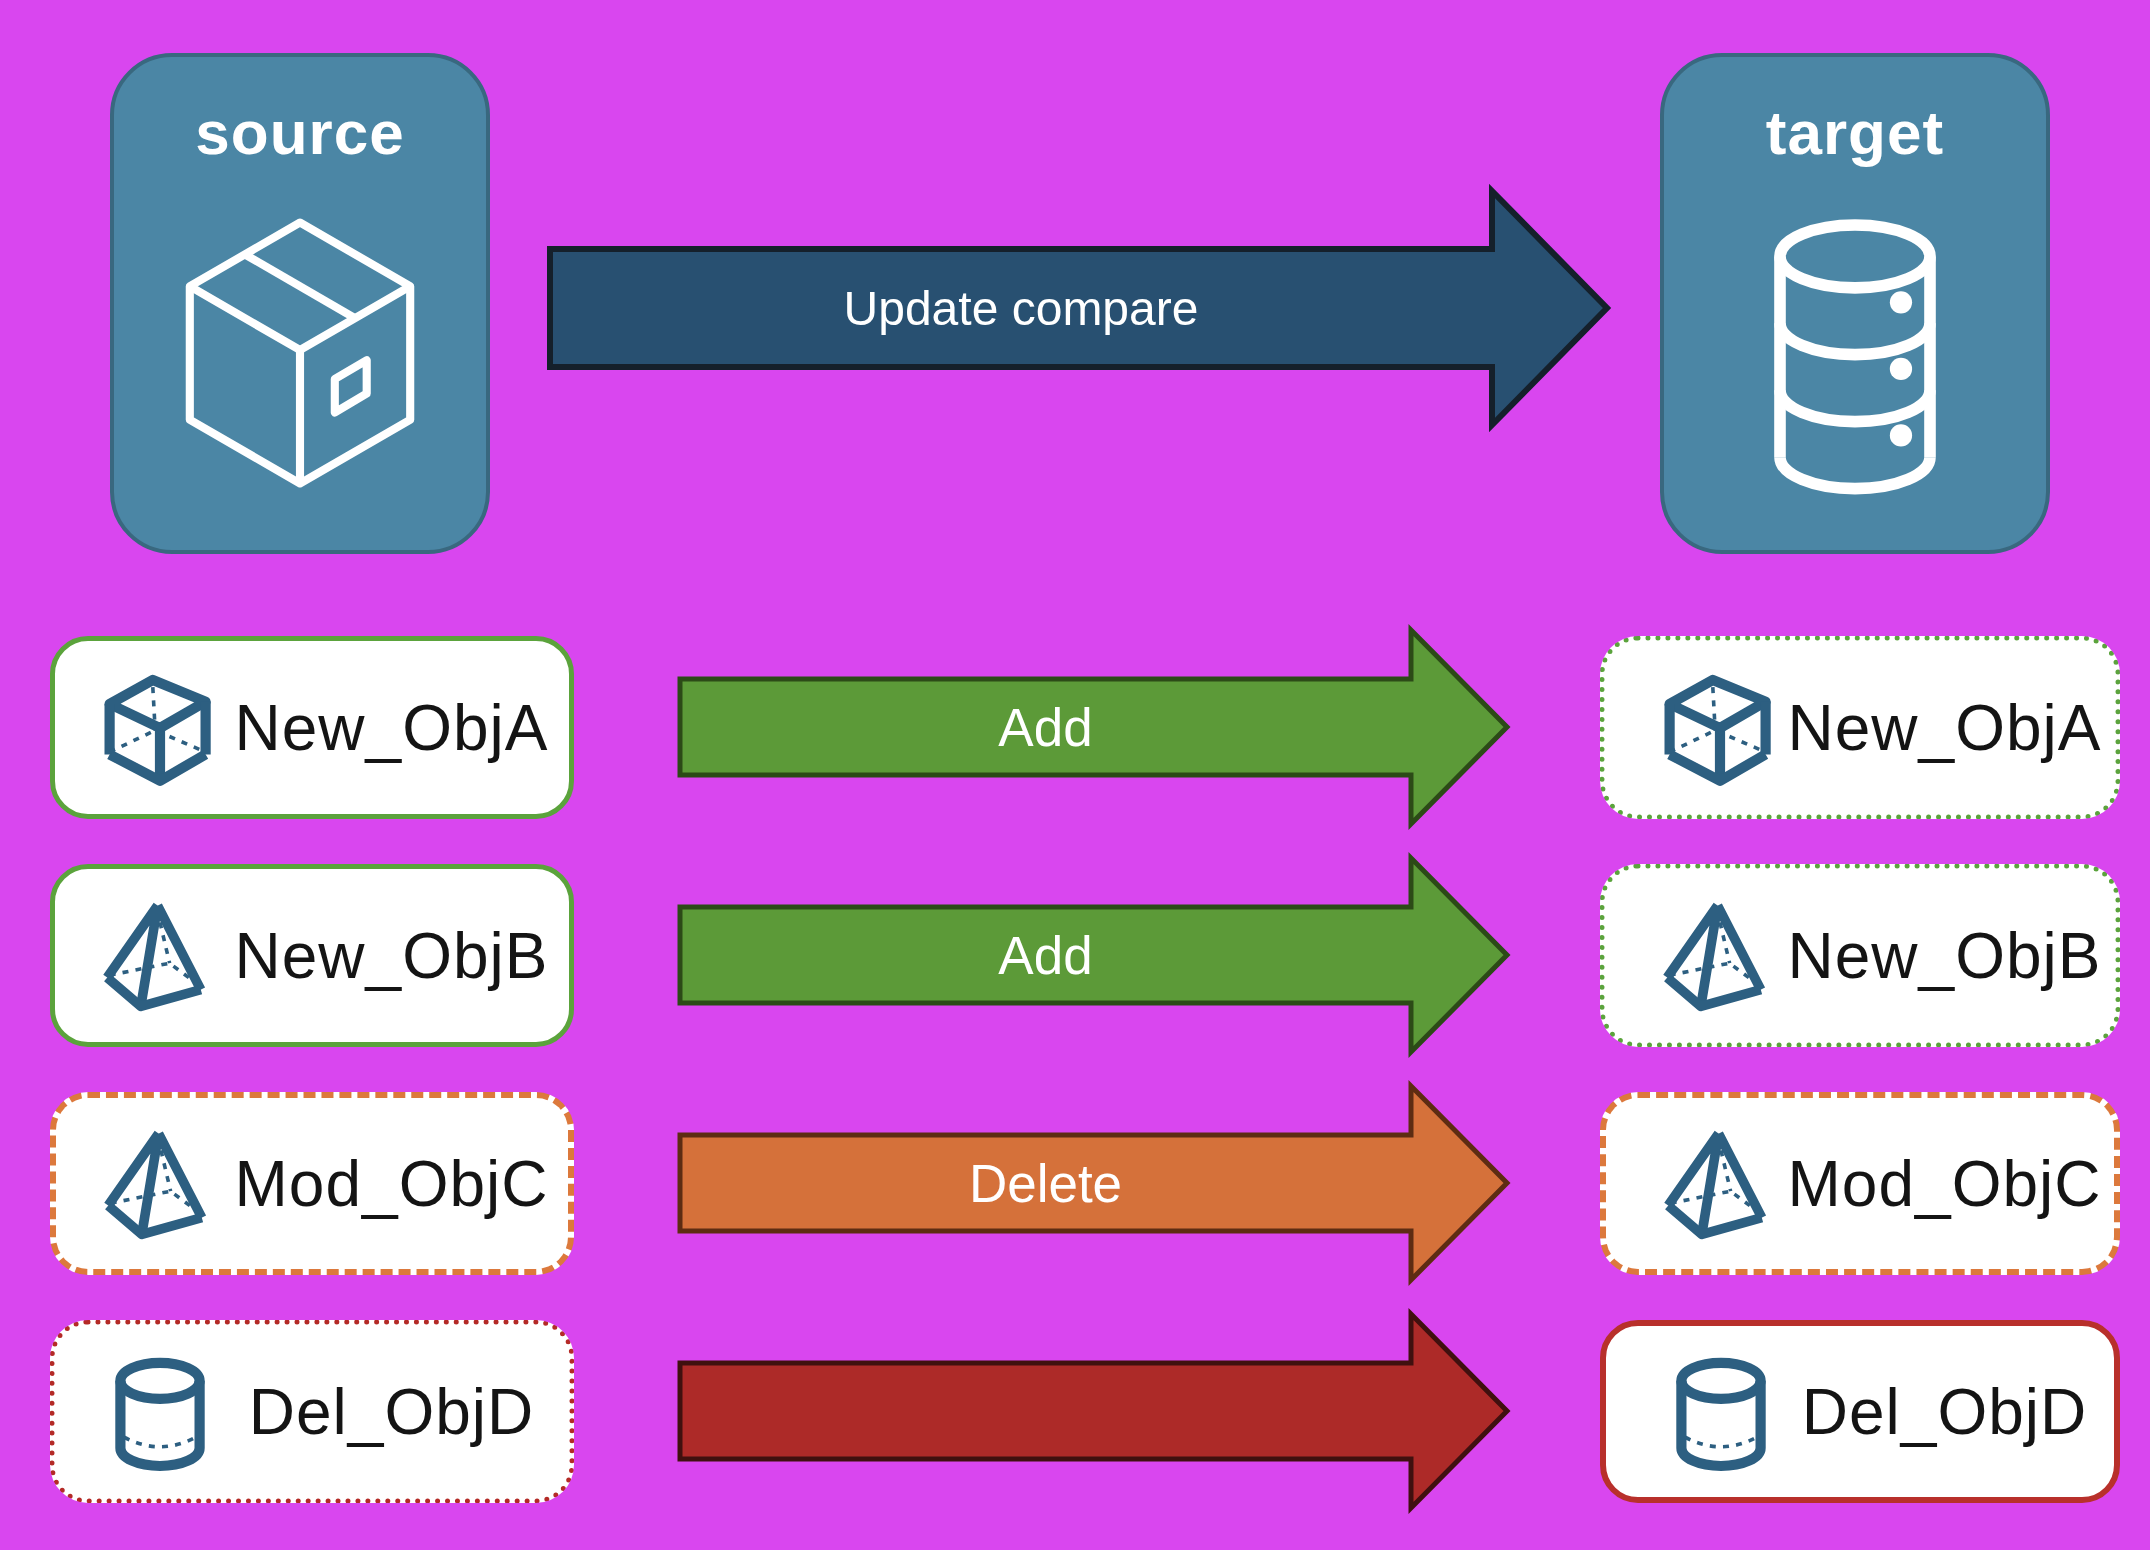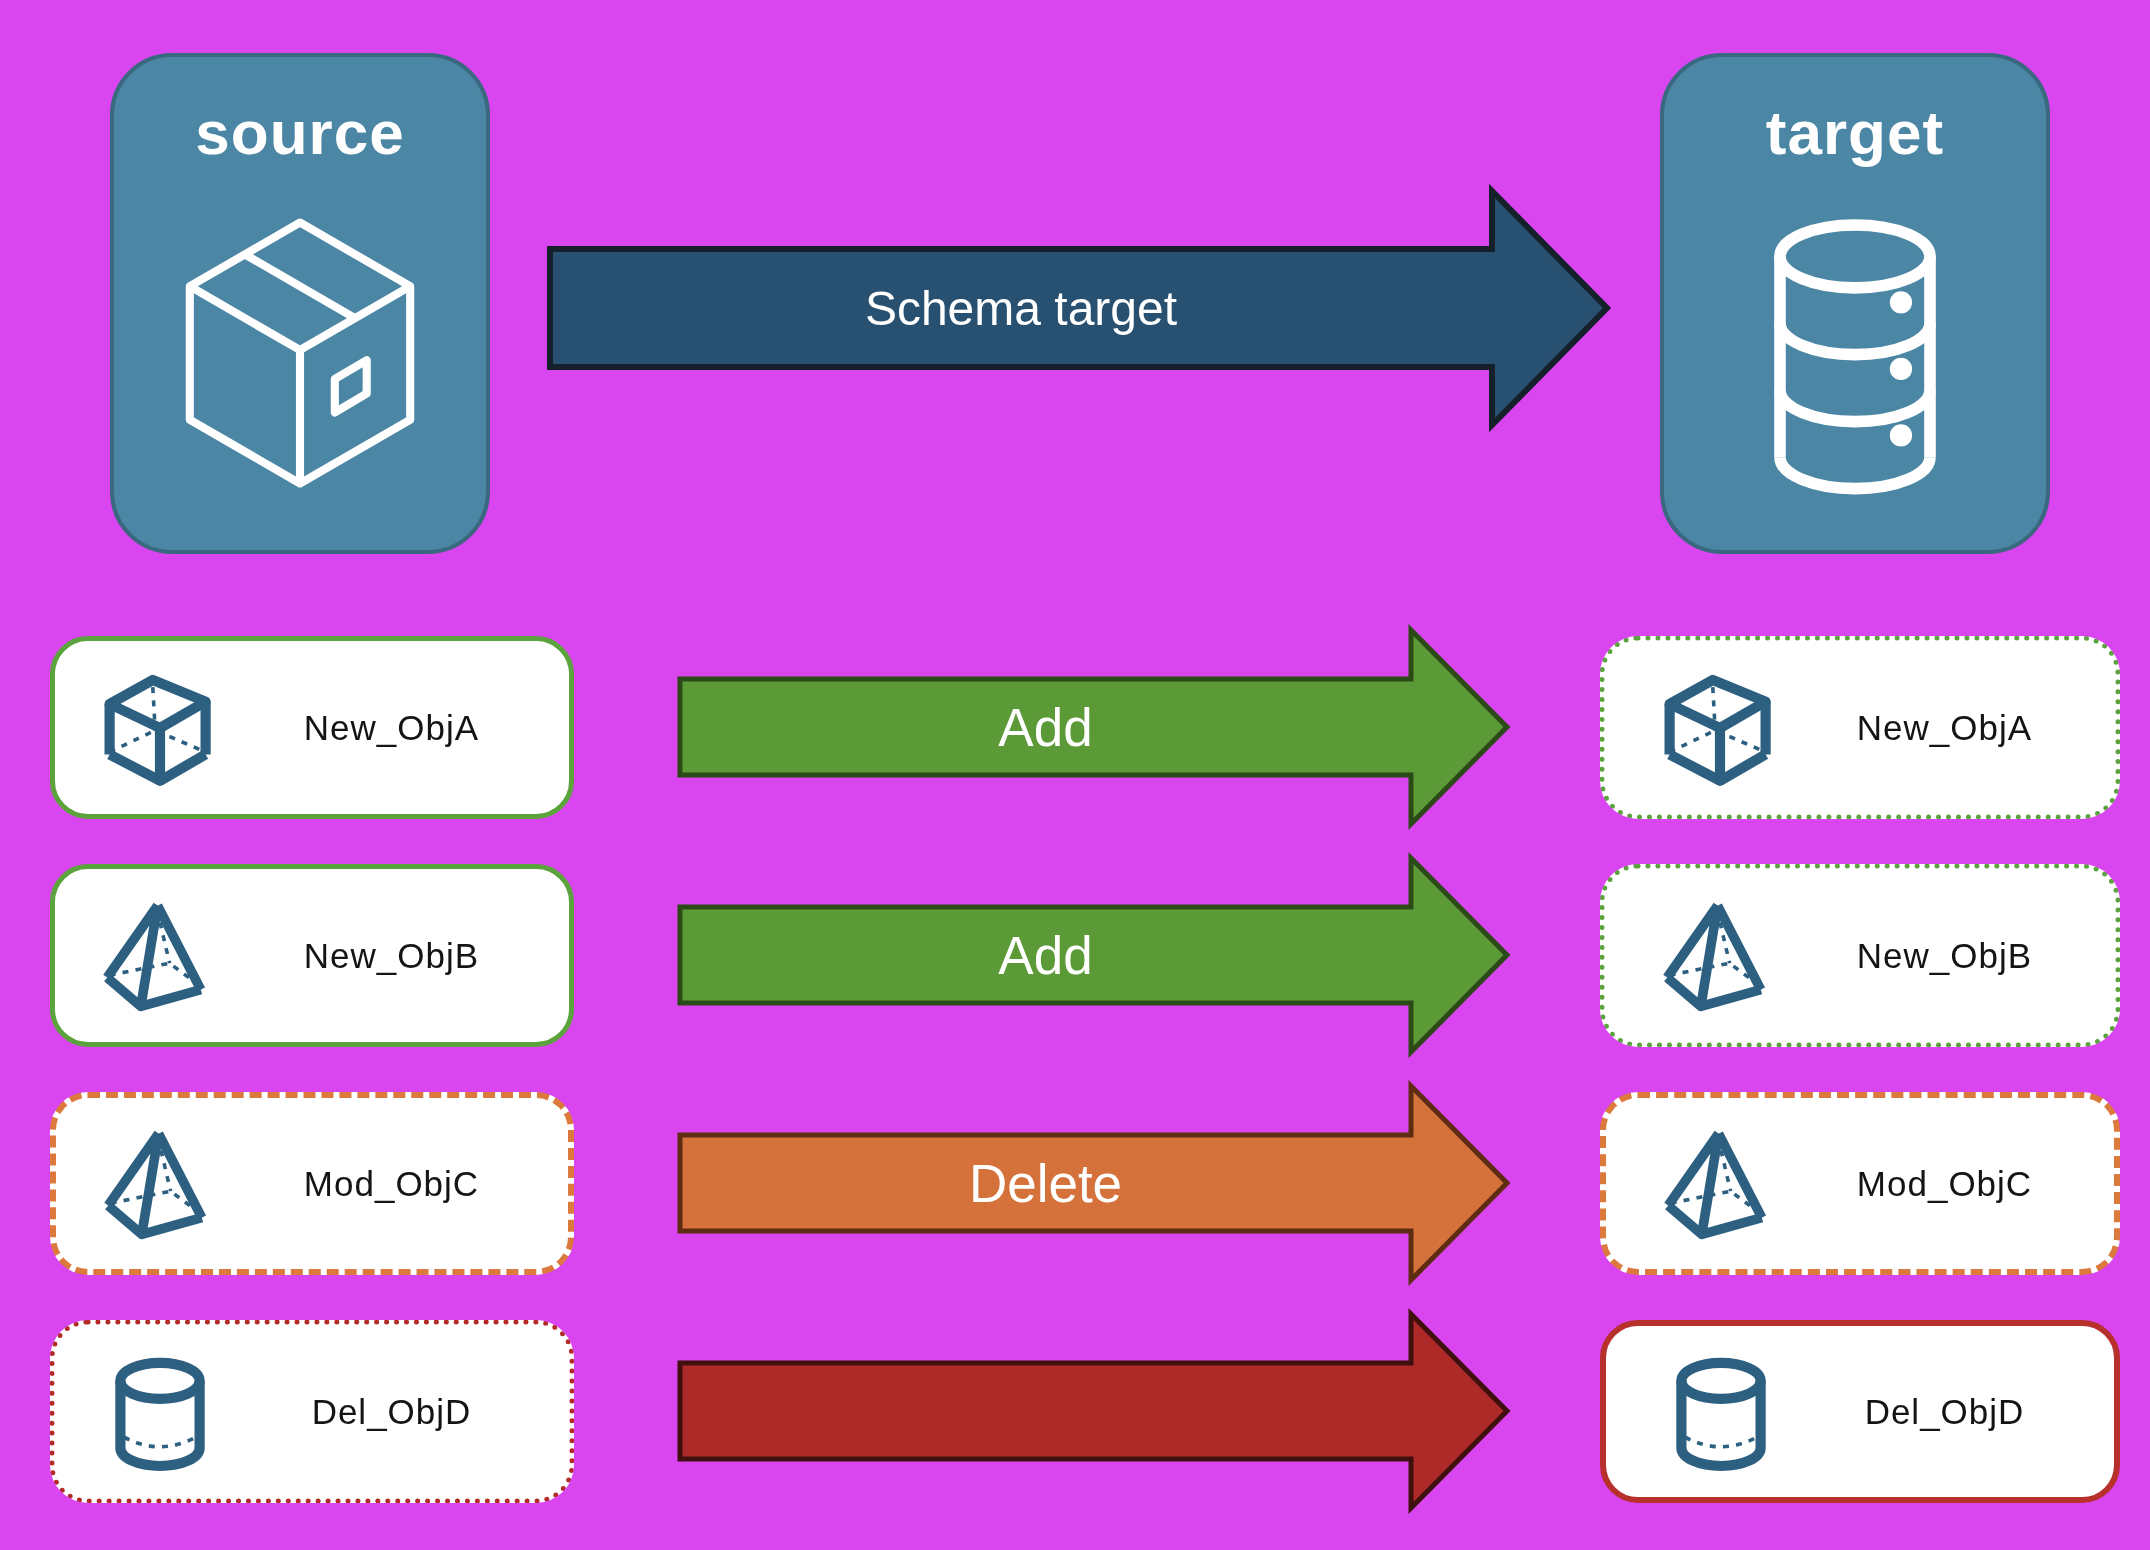--- a/index.html
+++ b/index.html
@@ -29,21 +29,21 @@
   .objbox{position:absolute;height:183px;background:#ffffff;border-radius:38px;
           box-sizing:border-box;display:flex;align-items:center;}
   .objbox.left{left:50px;width:524px;padding-left:45px;}
   .objbox.right{left:1600px;width:520px;padding-left:55px;}
   .b-green-solid{border:5px solid #5ba33c;}
   .b-green-dotted{border:5px dotted #5ba33c;}
   .b-orange-dashed{border:6px dashed #dc793c;align-items:center;}
   .b-red-dotted{border:5px dotted #b42a26;}
   .b-red-solid{border:6px solid #b8302b;}
   .objicon{color:#2d5f81;flex:0 0 auto;}
-  .objlabel{flex:1;text-align:center;font-size:35px;color:#141414;padding-right:6px;
+  .objlabel{flex:1;text-align:center;font-size:64px;color:#141414;padding-right:6px;
             letter-spacing:1px;}
   .defs{position:absolute;width:0;height:0;}
 </style>
 </head>
 <body>
 
 <svg class="defs" aria-hidden="true">
   <defs>
     <symbol id="icon-package" viewBox="0 0 100 100">
       <g fill="none" stroke="currentColor" stroke-width="2.8" stroke-linejoin="round">
@@ -117,21 +117,21 @@
   <div class="panel target">
     <div class="panel-title">target</div>
     <svg class="panelicon" width="242" height="300">
         <use href="#icon-database"></use>
       </svg>
   </div>
 
   <svg class="arrow-svg arrow-schema" style="left:550px;top:188px;" width="1060" height="240">
     <polygon points="0,61 942,61 942,3 1057,120 942,237 942,179 0,179"></polygon>
   </svg>
-  <div class="arrow-label schema" style="left:550px;top:249px;width:942px;height:118px;">Schema target</div>
+  <div class="arrow-label schema" style="left:550px;top:249px;width:942px;height:118px;">Update compare</div>
 
   <div class="objbox left b-green-solid" style="top:636px;">
     <svg class="objicon" width="120" height="120">
         <use href="#icon-cube"></use>
       </svg>
     <div class="objlabel">New_ObjA</div>
   </div>
   <svg class="arrow-svg arrow-add" style="left:680px;top:627px;" width="830" height="200">
     <polygon points="0,52 731,52 731,3 827,100 731,197 731,148 0,148"></polygon>
   </svg>

